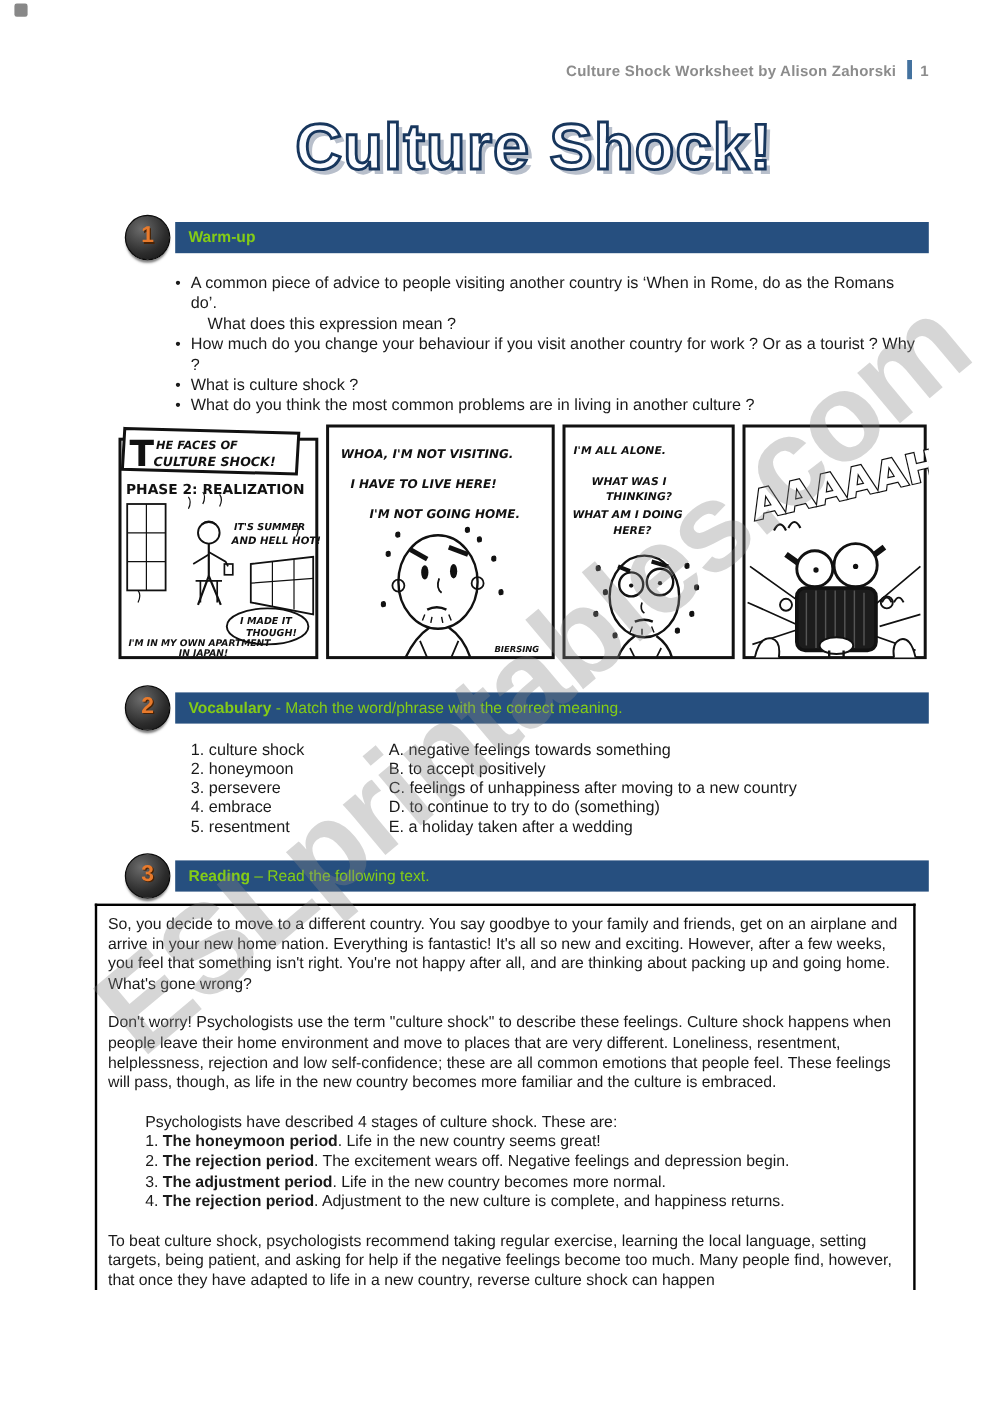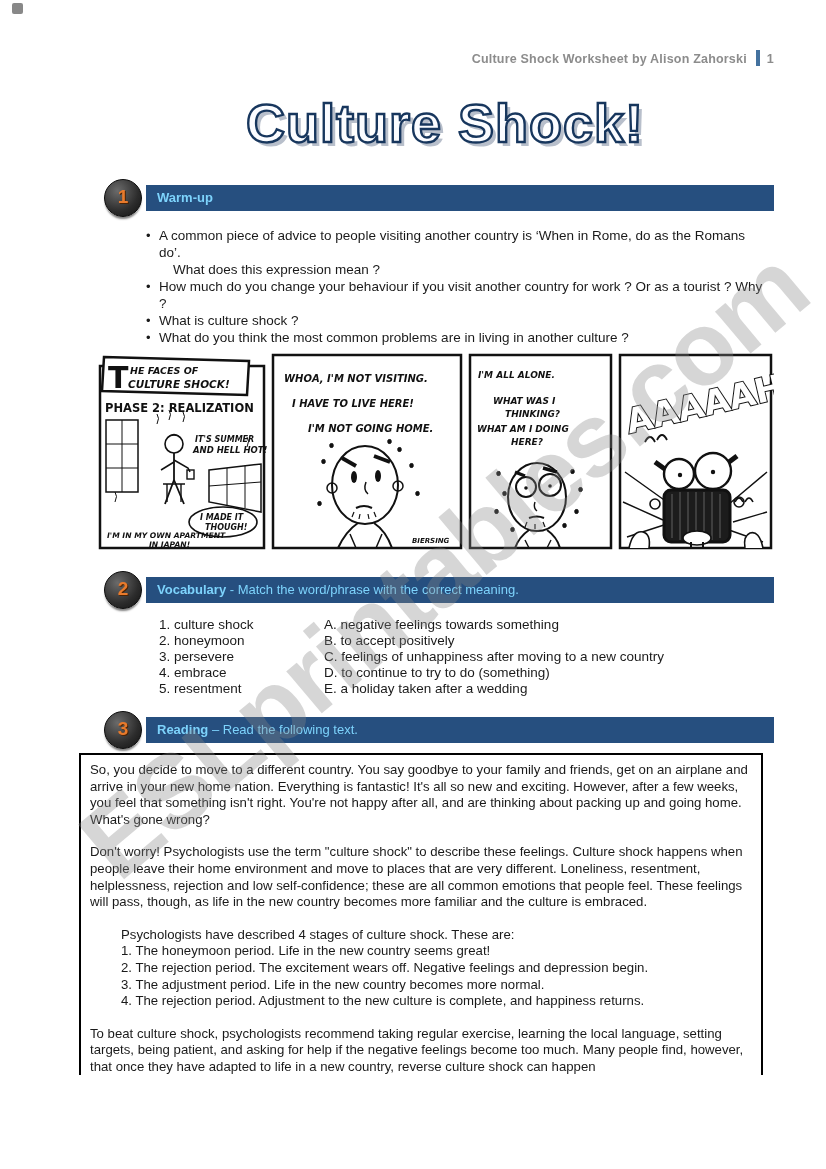--- a/index.html
+++ b/index.html
@@ -28,21 +28,21 @@
   .section{position:absolute;left:88px;width:677px;height:32px;}
   .sec-badge{
     position:absolute;left:7px;top:-4px;width:36px;height:36px;border-radius:50%;
     background:radial-gradient(circle at 35% 30%,#6b6b6b,#2c2c2c 60%,#111);
     border:1px solid #0a0a0a;box-shadow:0 3px 2px -1px rgba(0,0,0,.5);
     text-align:center;line-height:34px;font-size:19px;font-weight:bold;color:#e87a2c;
     text-shadow:1px 1px 0 #4a2305;
   }
   .sec-bar{
     position:absolute;left:49px;top:2px;width:628px;height:26px;background:#264f7f;
-    color:#7dd3fc;font-size:13px;line-height:26px;padding-left:11px;box-sizing:border-box;
+    color:#84cc16;font-size:13px;line-height:26px;padding-left:11px;box-sizing:border-box;
     white-space:nowrap;
   }
   .sec-bar b{font-weight:bold;}
 
   
   .bullets{position:absolute;top:227px;left:137px;width:618px;font-size:13.5px;line-height:17px;}
   .bullets .bl{position:relative;padding-left:13px;}
   .bullets .bl:before{content:"•";position:absolute;left:0;top:0;font-size:13px;}
   .bullets .sub{margin-left:14px;}
 
@@ -59,21 +59,21 @@
   .vmean{flex:1;}
 
   
   .readbox{
     position:absolute;top:753px;left:70px;width:684px;height:322px;box-sizing:border-box;
     border:2px solid #000;border-bottom:none;padding:7px 10px 0 9px;
     font-size:13.2px;line-height:16.6px;overflow:hidden;
   }
   .readbox p{margin:0 0 16px 0;}
   .readbox .stages p{margin:0;}
-  .readbox b{font-weight:normal;}
+  .readbox b{font-weight:bold;}
 
   
   .watermark{
     position:absolute;top:505px;left:-20px;width:910px;height:120px;
     transform:rotate(-40deg);pointer-events:none;
     font-size:104px;font-weight:bold;color:rgba(135,135,135,.34);
     white-space:nowrap;text-align:center;z-index:5;letter-spacing:-2px;
   }
 </style>
 </head>

